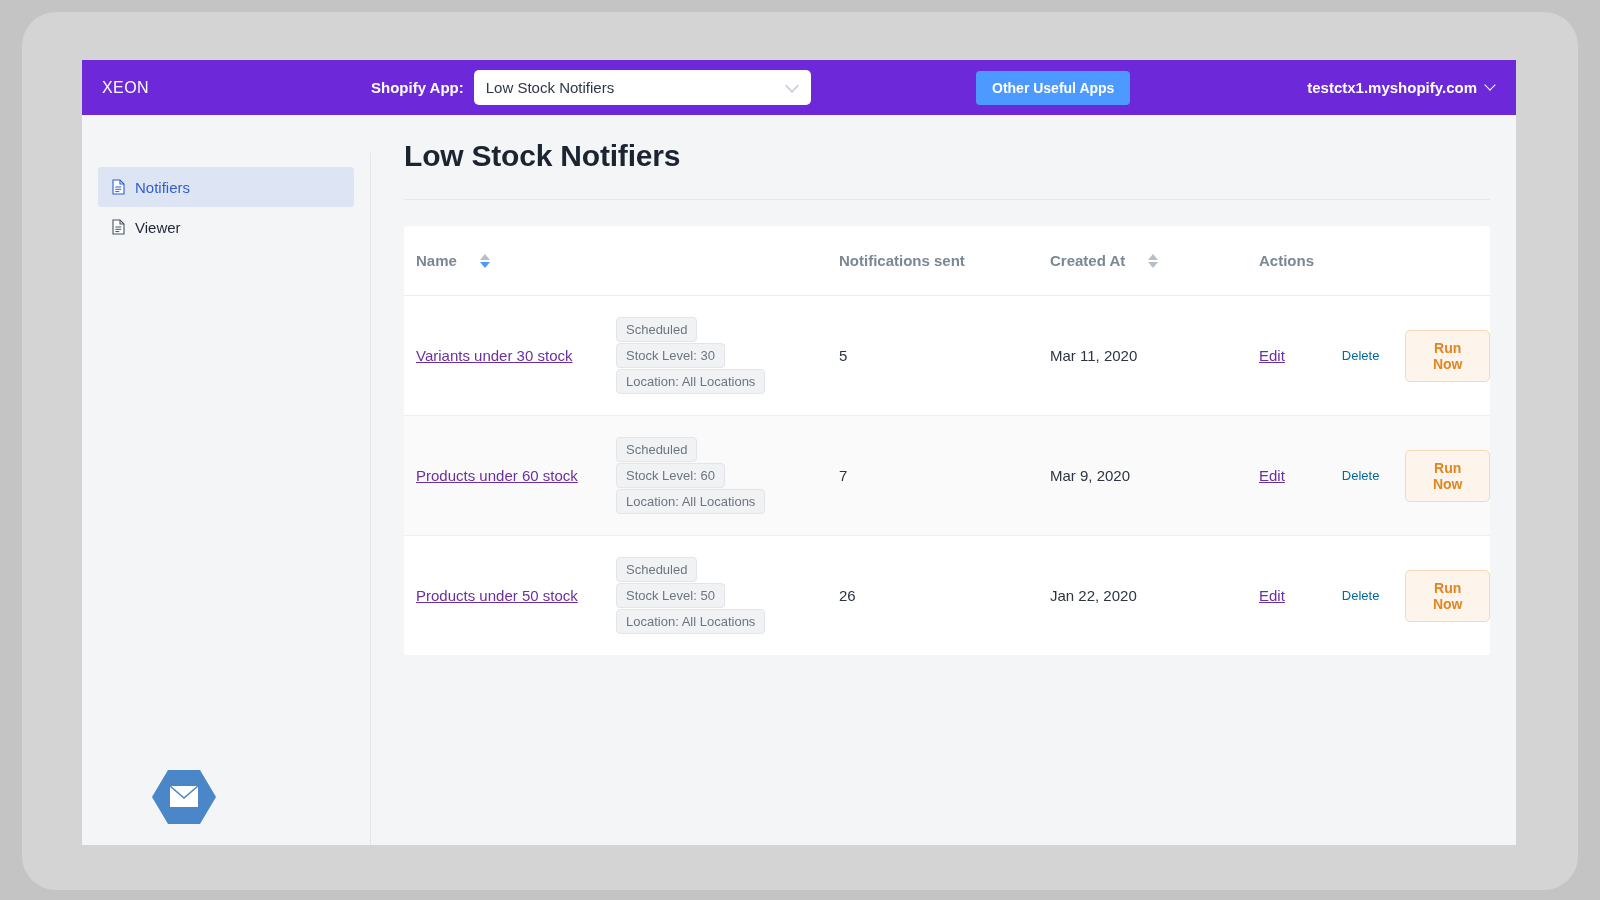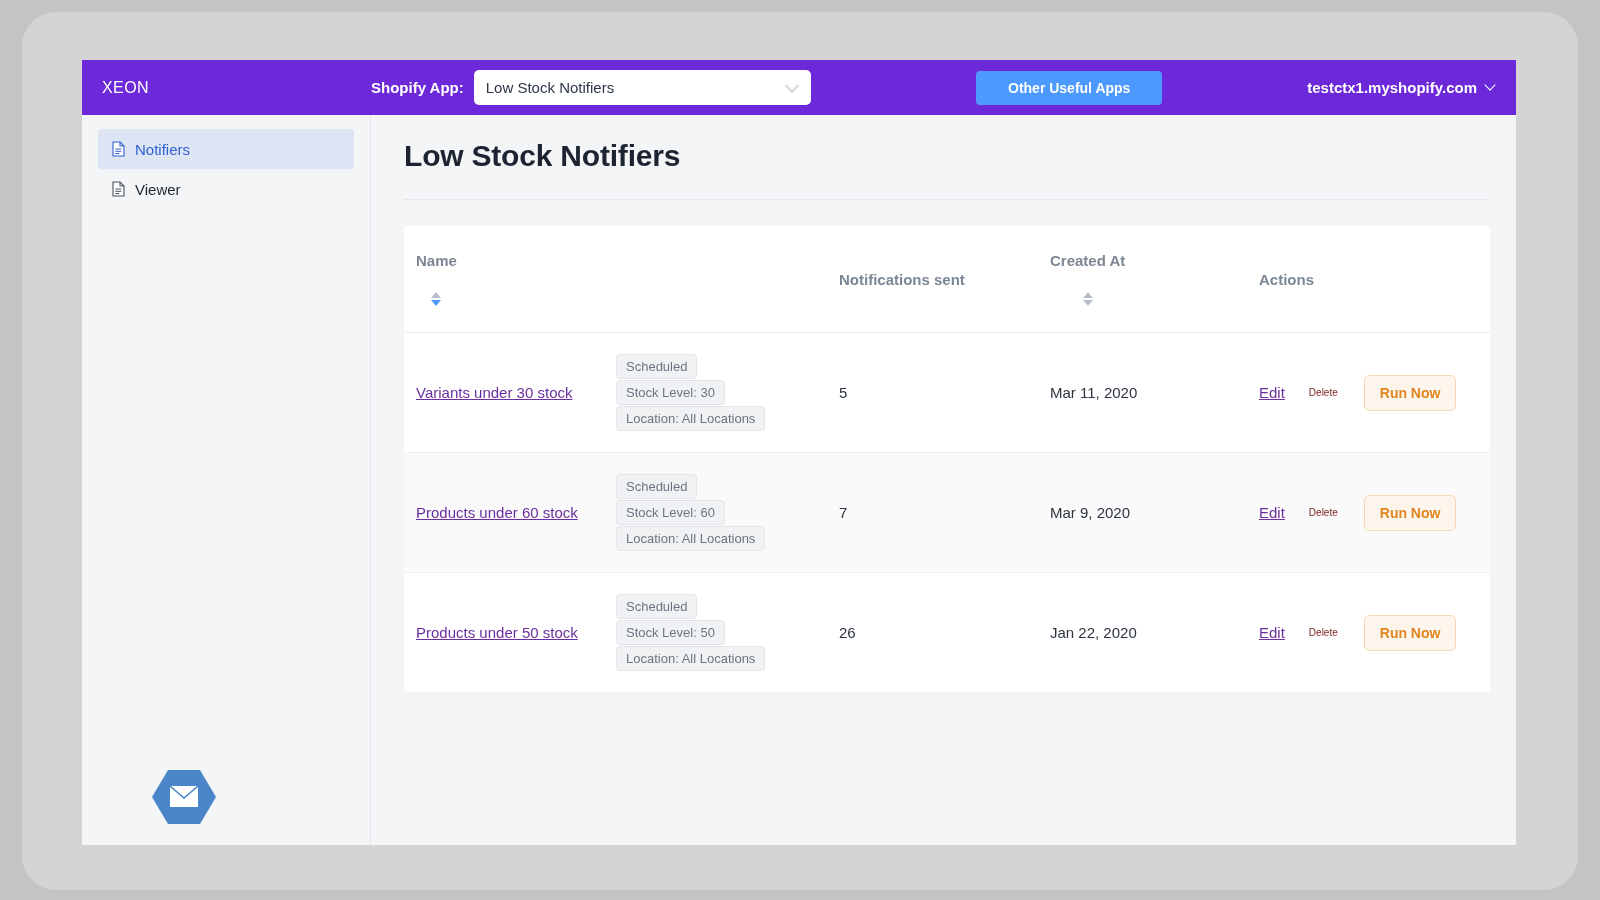--- a/index.html
+++ b/index.html
@@ -71,21 +71,21 @@
     transform: translateY(-70%) rotate(45deg);
   }
   .other-apps {
     position: absolute; left: 894px;
     background: #4c9aff;
     color: #ffffff;
     font-size: 14px;
     font-weight: bold;
     border: none;
     border-radius: 4px;
-    padding: 9px 32px;
+    padding: 9px 16px;
     cursor: pointer;
     font-family: inherit;
   }
   .shop-domain {
     position: absolute; right: 22px;
     display: flex; align-items: center; gap: 9px;
     color: #ffffff;
     font-size: 15px;
     font-weight: bold;
     cursor: pointer;
@@ -104,20 +104,21 @@
   }
 
   
   .sidebar {
     position: relative;
     width: 289px;
     background: #f4f5f7;
     border-right: 1px solid #e3e6ea;
     padding-top: 14px;
     flex: none;
+    margin-top: 38px;
   }
   .side-item {
     display: flex; align-items: center; gap: 10px;
     height: 40px;
     margin: 0 16px;
     padding: 0 14px;
     border-radius: 3px;
     font-size: 15px;
     color: #1f2733;
     cursor: pointer;
@@ -177,21 +178,21 @@
     font-size: 15px;
     color: #7b8794;
     font-weight: bold;
     padding: 26px 0 26px 0;
     border-bottom: 1px solid #e9ecf1;
   }
   th.c-name  { width: 435px; padding-left: 12px; }
   th.c-sent  { width: 211px; }
   th.c-date  { width: 209px; }
   th.c-act   { width: auto; }
-  .th-inner { display: inline-flex; align-items: center; gap: 23px; cursor: pointer; flex-direction: column; }
+  .th-inner { display: inline-flex; align-items: center; gap: 23px; cursor: pointer; }
 
   .sorter { display: inline-flex; flex-direction: column; gap: 2px; }
   .sorter i { display: block; width: 0; height: 0; border-left: 5px solid transparent; border-right: 5px solid transparent; }
   .sorter i.up   { border-bottom: 6px solid #b7bec8; }
   .sorter i.down { border-top: 6px solid #b7bec8; }
   .sorter.desc i.down { border-top-color: #4c9aff; }
 
   tbody tr { border-bottom: 1px solid #eceff3; }
   tbody tr:last-child { border-bottom: none; }
   tbody tr.alt { background: #fafafa; }
@@ -224,24 +225,25 @@
   }
 
   .actions { display: flex; align-items: center; gap: 24px; }
   .link-edit {
     color: #6b2fa0;
     text-decoration: underline;
     font-size: 15px;
     cursor: pointer;
   }
   .link-delete {
-    color: #7f1d1d;
+    color: #0369a1;
     text-decoration: none;
-    font-size: 10px;
-    cursor: pointer;
+    font-size: 13px;
+    cursor: pointer;
+    margin-left: 33px;
   }
   .run-btn {
     background: #fdf5ec;
     border: 1px solid #f6d9b4;
     color: #e08622;
     font-size: 14px;
     font-weight: bold;
     border-radius: 5px;
     padding: 9px 15px;
     cursor: pointer;

